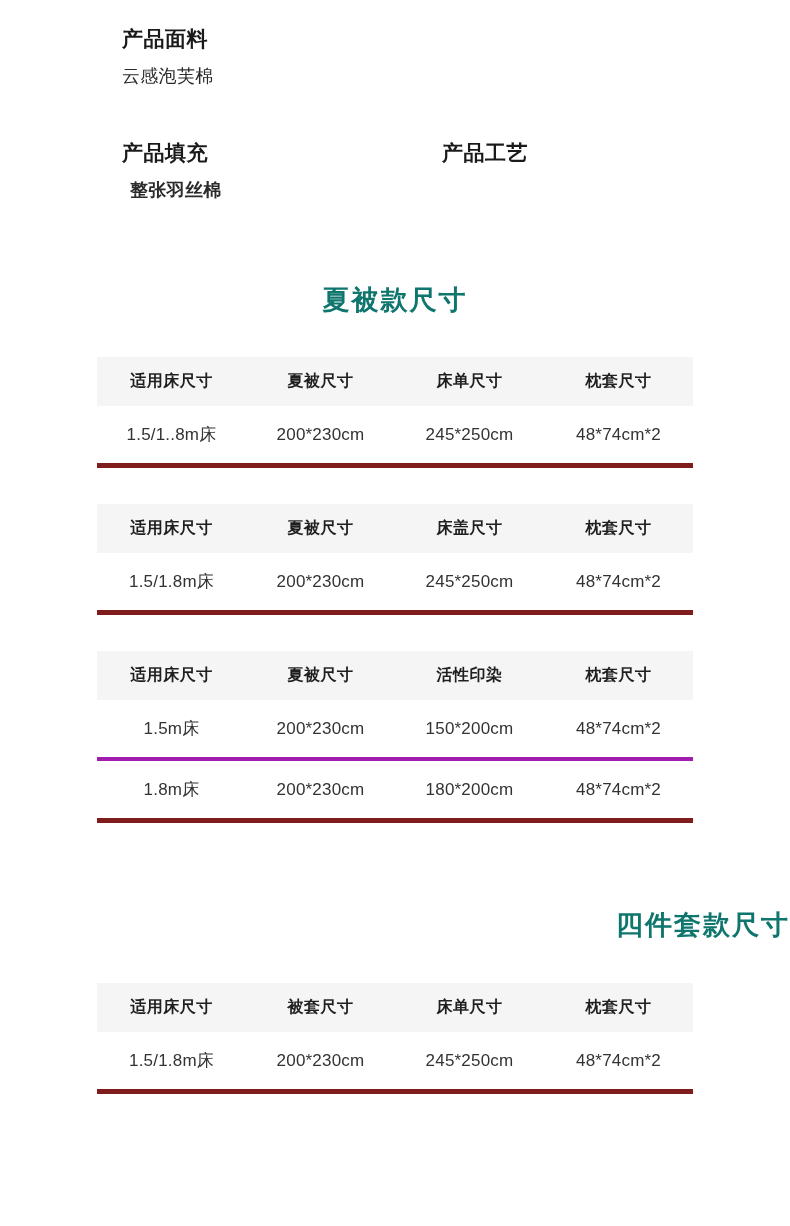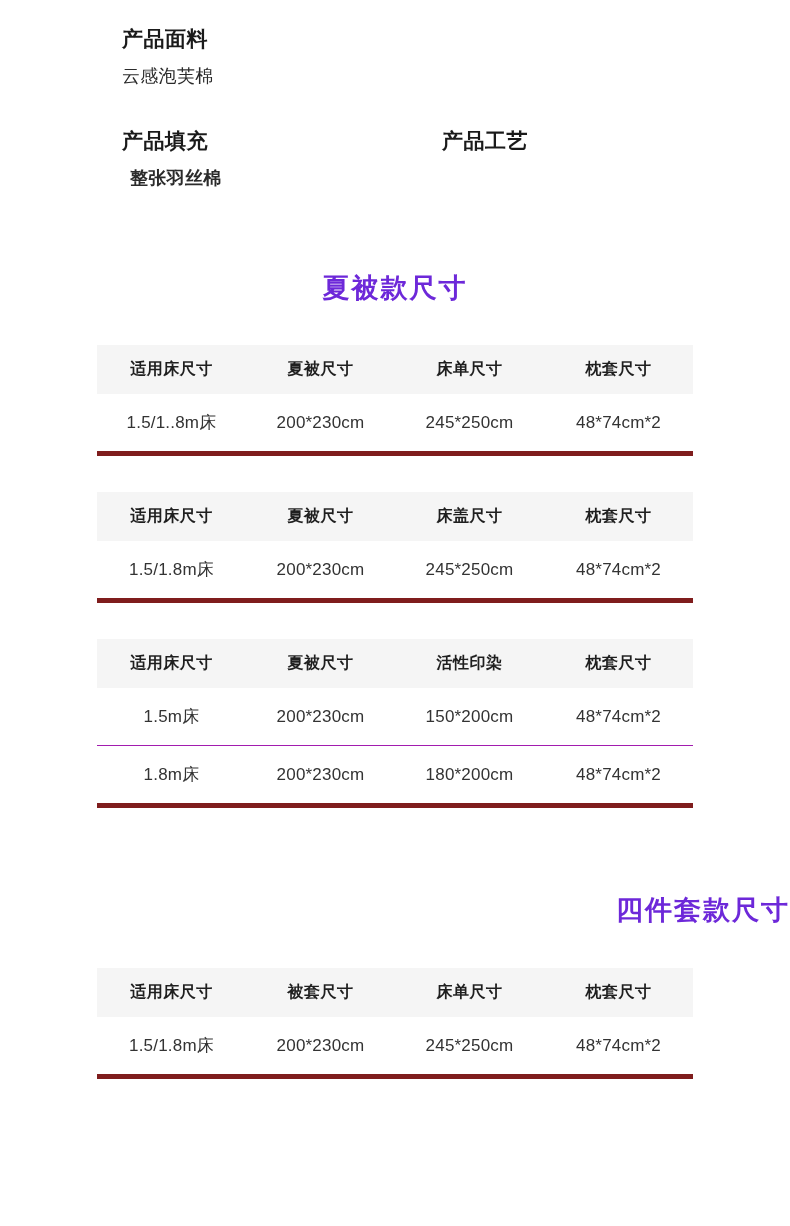--- a/index.html
+++ b/index.html
@@ -51,40 +51,40 @@
     margin-bottom: 8px;
   }
   .spec-value {
     font-size: 18px;
     color: #2b2b2b;
     line-height: 28px;
     letter-spacing: 0.3px;
     padding-left: 8px;
   }
   .spec-row.second-row {
-    margin-top: 36px;
+    margin-top: 48px;
   }
   .spec-row.second-row .spec-value {
     padding-left: 8px;
     font-weight: bold;
   }
   .spec-col.second .spec-title,
   .spec-col.second .spec-value {
     padding-left: 0;
   }
   .spec-col.second .spec-value {
     padding-left: 0px;
   }
 
   
   .section-title {
     text-align: center;
     font-size: 27px;
     font-weight: bold;
-    color: #6d28d9;
+    color: #0f766e;
     letter-spacing: 2px;
     margin: 0;
   }
   .section-title.summer {
     margin-top: 78px;
     margin-bottom: 0;
   }
   .section-title.fourpiece {
     margin-top: 84px;
     margin-bottom: 0;
@@ -119,21 +119,21 @@
     padding: 14px 0 14px 0;
     letter-spacing: 0.5px;
     border: none;
     font-family: Liberation Serif, serif;
   }
   table.size-table td {
     font-size: 17px;
     color: #333333;
     text-align: center;
     padding: 17px 0 17px 0;
-    border-bottom: 1px solid #a21caf;
+    border-bottom: 4px solid #a21caf;
     background: #ffffff;
     letter-spacing: 0.2px;
   }
   table.size-table tr.last-row td {
     border-bottom: 5px solid #7f1d1d;
   }
   .col-1 { width: 25%; }
   .col-2 { width: 25%; }
   .col-3 { width: 25%; }
   .col-4 { width: 25%; }

